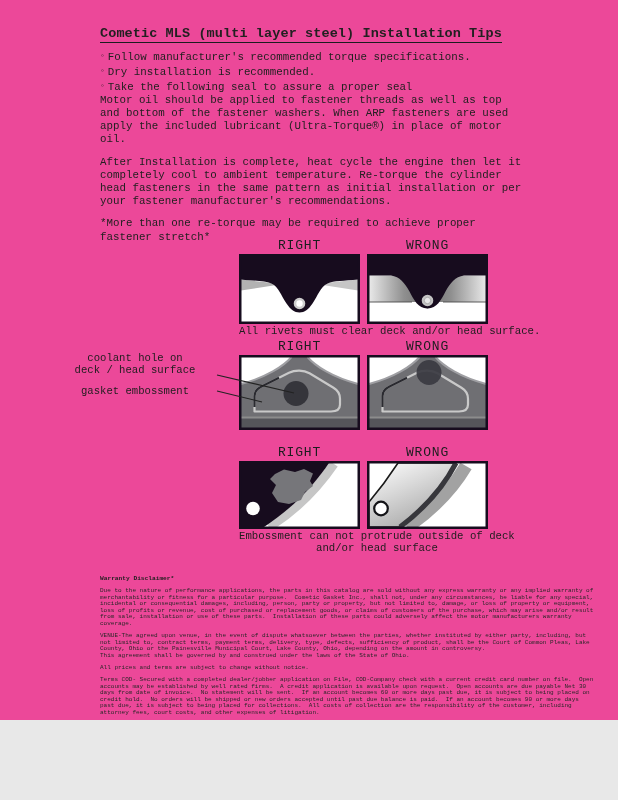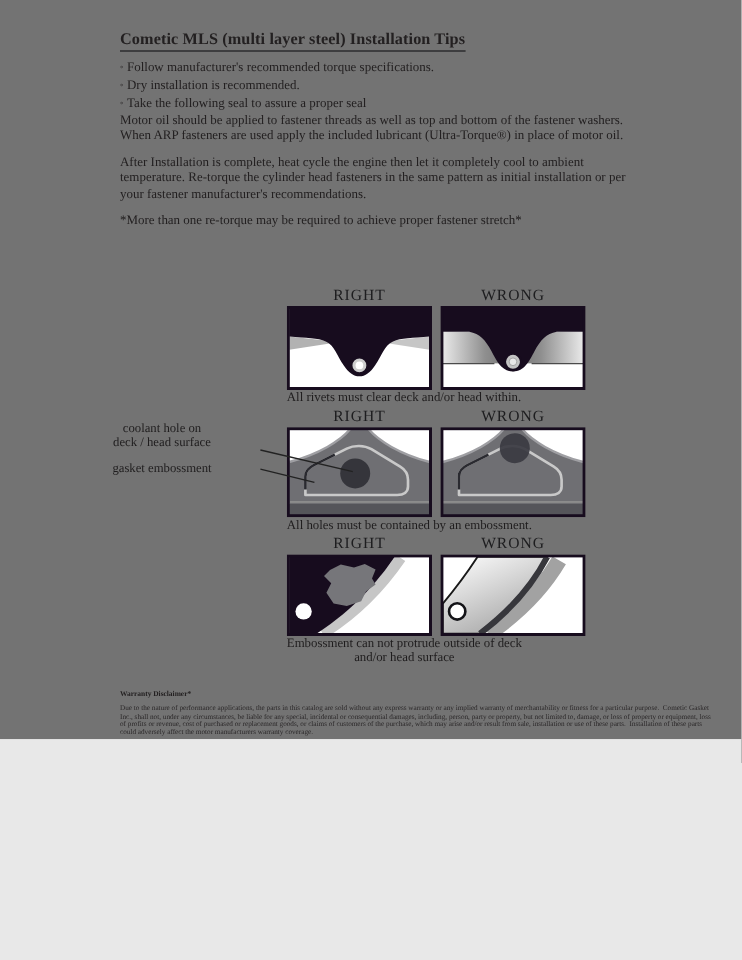--- a/index.html
+++ b/index.html
@@ -1,19 +1,19 @@
 <!DOCTYPE html>
 <html style="--diagram-black: #170c1e; --deck-gray: #b5b5b5; --gasket-gray: #6f6f73; --embossment-line: #c9c9c9; --coolant-hole: #35353b; --text-ink: #232021; --page-background: #ffffff;"><head>
 <meta charset="utf-8">
 <style>
   html,body{margin:0;padding:0;background:#e8e8e8;}
   .page{
-    position:relative;width:618px;height:616px;background:#737373;
+    position:relative;width:618px;height:720px;background:#ec4899;
     margin:0 auto;overflow:hidden;
-    font-family:Liberation Serif, serif;color:#232021;
+    font-family:Liberation Mono, monospace;color:#232021;
   }
   
   .content-top{position:absolute;left:100px;top:24px;width:424px;}
   .doc-title{
     display:inline-block;font-size:13.5px;font-weight:bold;
     border-bottom:1.6px solid #1c1c1e;padding-bottom:1px;margin-bottom:6px;
     letter-spacing:.1px;
   }
   .tip{font-size:10.8px;line-height:13.4px;padding-left:10px;text-indent:-10px;white-space:pre-wrap;}
   .tip .m1{font-size:8px;vertical-align:1.5px;margin-right:3px;}
@@ -88,21 +88,21 @@
           <rect x="2" y="48" width="117" height="20" fill="#ffffff"></rect>
           <path class="ink" d="M2,2 H119 V21.5 H97 C88,23 83.5,28.5 78.5,37.5 C74,46 70,54.5 60.5,54.5 C51,54.5 47,46 42.5,37.5 C37.5,28.5 33,23 24,21.5 H2 Z"></path>
           <line x1="2" y1="48" x2="45" y2="48" stroke="#4a4a4a" stroke-width="0.9"></line>
           <line x1="76" y1="48" x2="119" y2="48" stroke="#4a4a4a" stroke-width="0.9"></line>
           <circle cx="60.5" cy="46.5" r="6.8" fill="#c4c4c4" class="inkstroke" stroke-width="2"></circle>
           <circle cx="60.5" cy="46.5" r="3.2" fill="#e8e8e8" stroke="#9a9a9a" stroke-width="0.7"></circle>
           <rect x="1.25" y="1.25" width="118.5" height="67.5" fill="none" class="inkstroke" stroke-width="2.5"></rect>
         </svg>
       </div>
     </div>
-    <div class="dcaption" style="top:89px;">All rivets must clear deck and/or head within.</div>
+    <div class="dcaption" style="top:89px;">All rivets must clear deck and/or head surface.</div>
 
     <div class="pair" style="left:239px;top:103px;">
       <div class="dcol">
         <div class="dlabel">RIGHT</div>
         <svg class="dbox" width="121" height="75" viewBox="0 0 121 75">
           <rect x="1.5" y="1.5" width="118" height="72" fill="#fff"></rect>
           <path d="M2,29 C27,22.5 45,11 52.5,2 H68.5 C76,11 94,22.5 119,29 V73 H2 Z" fill="#6f6f73"></path>
           <path d="M2,29 C27,22.5 45,11 52.5,2" stroke="#9f9fa3" stroke-width="2" fill="none"></path>
           <path d="M119,29 C94,22.5 76,11 68.5,2" stroke="#9f9fa3" stroke-width="2" fill="none"></path>
           <rect x="2" y="61.5" width="117" height="1.6" fill="#8c8c8c"></rect>
@@ -122,21 +122,20 @@
           <path d="M119,29 C94,22.5 76,11 68.5,2" stroke="#9f9fa3" stroke-width="2" fill="none"></path>
           <rect x="2" y="61.5" width="117" height="1.6" fill="#8c8c8c"></rect>
           <rect x="2" y="64" width="117" height="9" fill="#55555a"></rect>
           <path d="M15.5,56.5 V41 C15.5,36.8 18.5,33.6 22.5,31.6 L50,17.8 C56,14.9 64.5,14.9 70.5,18.3 L94.5,32.8 C99,35.5 101,39 101,43.8 V49.5 C101,54 97.5,56.5 92,56.5 Z" fill="none" stroke="#c9c9c9" stroke-width="2.2" stroke-linejoin="round"></path>
           <path d="M15.5,52 V41 C15.5,36.8 18.5,33.6 22.5,31.6 L40,22.8" fill="none" stroke="#2a2a30" stroke-width="2.2"></path>
           <circle cx="62" cy="17.5" r="12.5" fill="#3a3a41" opacity="0.92"></circle>
           <rect x="1.25" y="1.25" width="118.5" height="72.5" fill="none" class="inkstroke" stroke-width="2.5"></rect>
         </svg>
       </div>
     </div>
-    <div class="dcaption" style="top:196px;">All holes must be contained by an embossment.</div>
 
     <div class="callout" style="top:116px;">coolant hole on
 deck / head surface</div>
     <div class="callout" style="top:149px;">gasket embossment</div>
     <svg class="leaders" width="618" height="322" viewBox="0 0 618 322">
       <line x1="217" y1="139" x2="294" y2="157" stroke="#222" stroke-width="1.1"></line>
       <line x1="217" y1="155" x2="262" y2="166" stroke="#222" stroke-width="1.1"></line>
     </svg>
 
     <div class="pair" style="left:239px;top:209px;">

